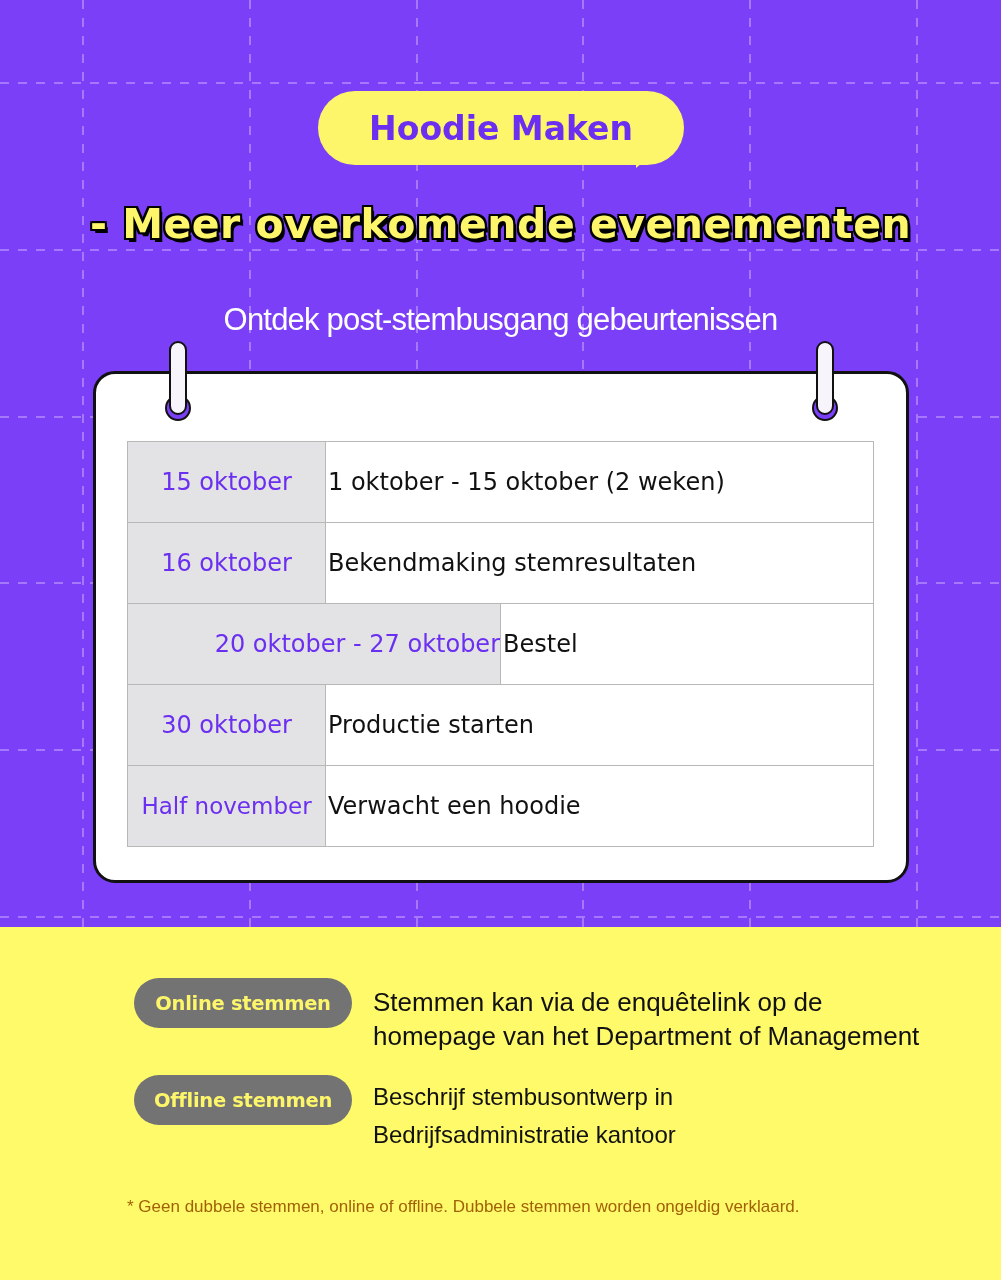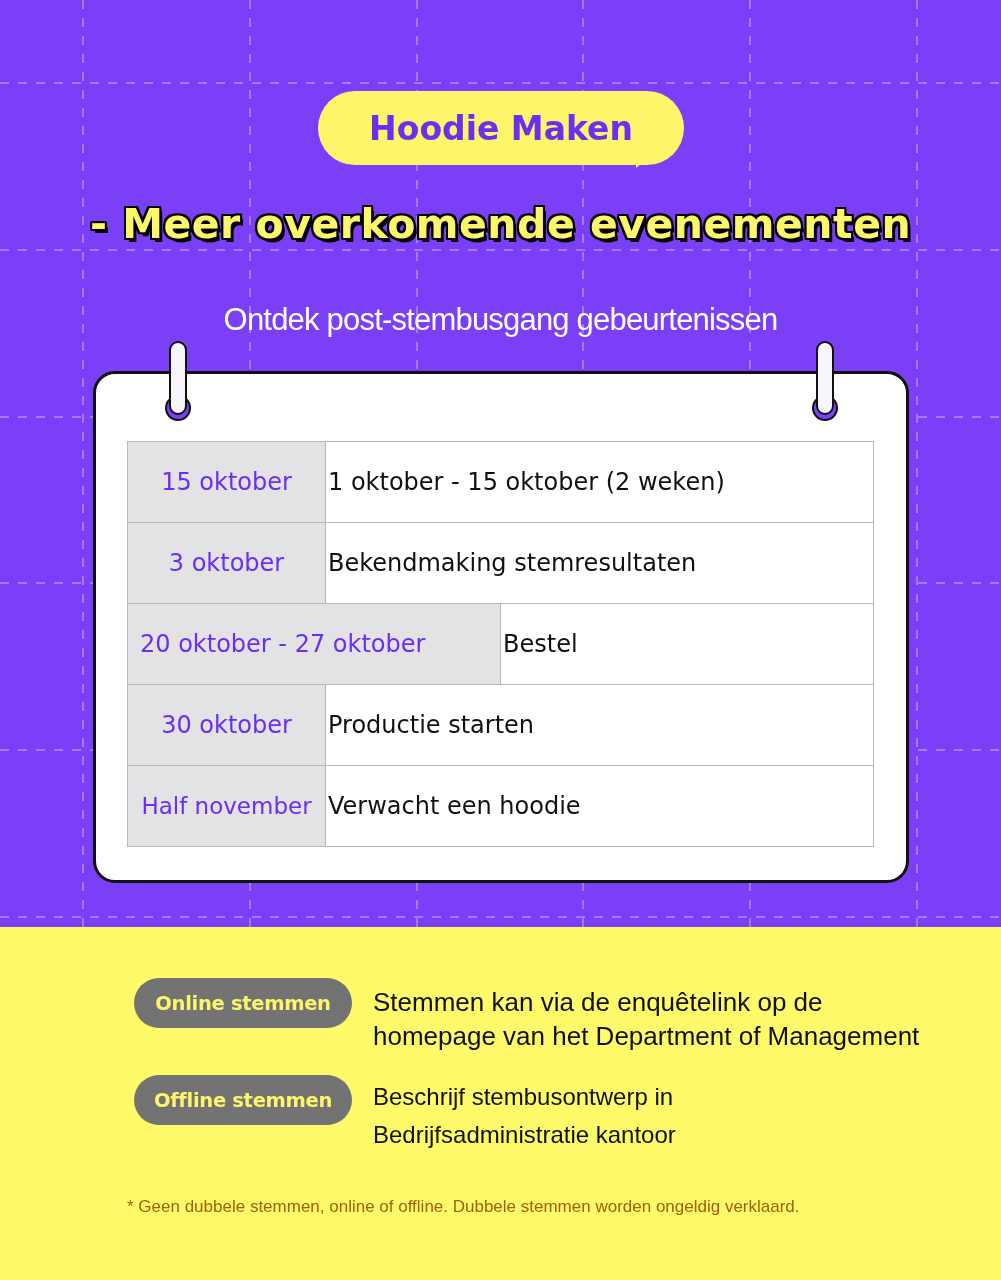--- a/index.html
+++ b/index.html
@@ -20,21 +20,21 @@
 
   .card { position: absolute; left: 93px; top: 371px; width: 816px; height: 512px; background: #ffffff; border: 3px solid #111111; border-radius: 22px; }
 
   .ring { position: absolute; width: 22px; height: 78px; top: 341px; }
   .ring .hole { position: absolute; left: -2px; top: 54px; width: 26px; height: 26px; border-radius: 50%; background: #7b3ff8; border: 2px solid #111; }
   .ring .bar { position: absolute; left: 2px; top: 0; width: 18px; height: 74px; border-radius: 10px; background: #f7f5fb; border: 2px solid #111; }
 
   table.sched { position: absolute; left: 127px; top: 441px; width: 746px; border-collapse: collapse; table-layout: fixed; }
   table.sched td { height: 81px; border: 1px solid #b8b8b8; font-family: "DejaVu Sans", sans-serif; font-size: 24px; vertical-align: middle; white-space: nowrap; overflow: hidden; }
   td.date { background: #e3e2e4; color: #6a2ff0; text-align: center; }
-  td.date.left { text-align: left; padding-left: 12px; }
+  td.date.left { text-align: right; padding-left: 12px; }
   td.desc { background: #ffffff; color: #111; padding-left: 2px; }
 
   .bottom { position: absolute; left: 0; top: 927px; width: 1001px; height: 353px; background: #fffa6a; }
   .pill { position: absolute; left: 134px; width: 218px; height: 50px; border-radius: 25px; background: #737373; color: #fdf66a; font-family: "DejaVu Sans", sans-serif; font-weight: 700; font-size: 19.5px; display: flex; align-items: center; justify-content: center; white-space: nowrap; letter-spacing: -0.3px; }
   .info { position: absolute; left: 373px; font-family: "Liberation Sans", sans-serif; color: #111; }
   .info.small { font-size: 26px; line-height: 34px; }
   .info.big { font-size: 24px; line-height: 38px; }
   .footnote { position: absolute; left: 127px; top: 1197px; font-family: "Liberation Sans", sans-serif; font-size: 17px; color: #a16207; }
 </style>
 </head>
@@ -82,21 +82,21 @@
       <col style="width:198px">
       <col style="width:175px">
       <col style="width:373px">
     </colgroup>
     <tbody>
         <tr>
       <td class="date">15 oktober</td>
       <td class="desc" colspan="2">1 oktober - 15 oktober (2 weken)</td>
     </tr>
     <tr>
-      <td class="date">3 oktober</td>
+      <td class="date">16 oktober</td>
       <td class="desc" colspan="2">Bekendmaking stemresultaten</td>
     </tr>
     <tr>
       <td class="date left" colspan="2">20 oktober - 27 oktober</td>
       <td class="desc">Bestel</td>
     </tr>
     <tr>
       <td class="date">30 oktober</td>
       <td class="desc" colspan="2">Productie starten</td>
     </tr>

